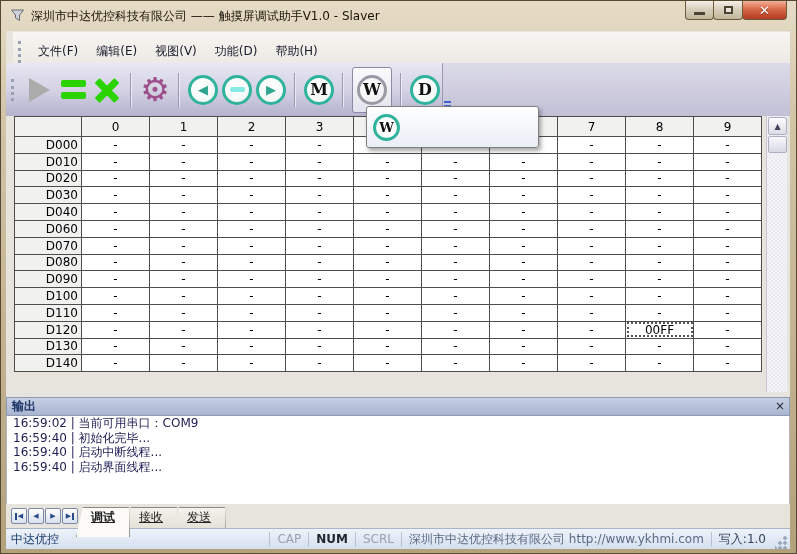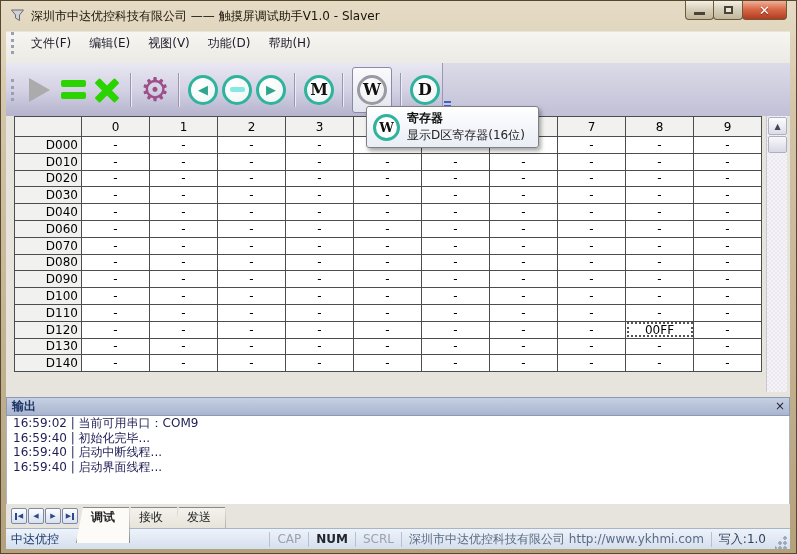--- a/index.html
+++ b/index.html
@@ -21,22 +21,22 @@
   .btn-max { left:712px; width:30px; }
   .btn-close { left:741px; width:45px; background:linear-gradient(180deg,#f2b09a,#d86a48 45%,#b33b20); }
   .glyph-min { width:11px; height:3px; background:#4a4436; margin-top:6px; }
   .glyph-max { width:9px; height:8px; border:2px solid #4a4436; background:#e9e4d6; }
   .glyph-close { color:#fff; font-weight:bold; font-size:13px; text-shadow:0 1px 1px #7a2410; }
 
   
   .client { position:absolute; left:5px; top:30px; right:6px; bottom:6px; background:#e7e4dd; }
 
   
-  .menubar { position:absolute; left:5px; top:31px; right:6px; height:31px;
-             background:linear-gradient(180deg,#f7f5f1,#eceae4); display:flex; align-items:flex-start; }
+  .menubar { position:absolute; left:12px; top:31px; right:6px; height:31px;
+             background:linear-gradient(180deg,#f7f5f1,#eceae4); display:flex; align-items:flex-end; }
   .grip { width:0; height:22px; border-left:3px dotted #98a0b4; margin:0 8px 0 5px; }
   .menu-item { padding:3px 9px; color:#1a1a2a; cursor:default; }
 
   
   .toolbar-strip { position:absolute; left:5px; top:62px; right:6px; height:53px;
                    background:linear-gradient(180deg,#dcdbe8,#c2c0d6); }
   .toolbar { position:absolute; left:5px; top:62px; width:437px; height:53px;
              background:linear-gradient(180deg,#e8e7f2 0%,#d4d2e4 50%,#b5b3cd 100%);
              border-right:1px solid #9a98b2; border-radius:0 0 4px 0;
              display:flex; align-items:center; }
@@ -93,23 +93,23 @@
   .log-line.hl { background:#2e74d6; color:#fff; }
 
   
   .tabbar { position:absolute; left:5px; top:506px; right:6px; height:21px; background:#e7e4dd;
             display:flex; align-items:flex-start; }
   .nav-group { display:flex; gap:1px; margin:1px 4px 0 5px; }
   .nav-btn { width:16px; height:16px; border:1px solid #7a8aa8; border-radius:2px;
              background:linear-gradient(180deg,#fdfdfe,#d9e1ee); color:#2a4a8a; font-size:7px;
              display:flex; align-items:center; justify-content:center; gap:1px; }
   .nav-btn .vbar { width:2px; height:7px; background:#2a4a8a; }
-  .tab { height:36px; line-height:18px; padding:0 14px; margin-left:-6px; color:#222;
+  .tab { height:30px; line-height:18px; padding:0 14px; margin-left:-6px; color:#222;
          background:linear-gradient(180deg,#f4f2ec,#ddd9ce); border:1px solid #8a8a88; border-bottom:none;
-         clip-path:polygon(7px 0, calc(100% - 1px) 0, 100% 100%, 0 100%); }
+         clip-path:polygon(7px 0, calc(100% - 1px) 0, 100% 100%, 0 100%);text-decoration:underline; }
   .tab.active { background:#fcfbf8; font-weight:bold; z-index:2; }
 
   
   .statusbar { position:absolute; left:5px; top:527px; right:6px; height:21px;
                background:linear-gradient(180deg,#eef3fa,#d5dfee); border-top:1px solid #a8b5c8;
                display:flex; align-items:center; color:#1a3a6b; }
   .sb-left { padding-left:5px; flex:1; }
   .sb-pane { border-left:1px solid #b5c2d6; padding:0 7px; height:15px; line-height:15px; }
   .dim { color:#9aa2ae; }
   .strong { color:#22262e; font-weight:bold; }
@@ -492,20 +492,16 @@
     <span class="sb-pane dim">CAP</span>
     <span class="sb-pane strong">NUM</span>
     <span class="sb-pane dim">SCRL</span>
     <span class="sb-pane sb-co">深圳市中达优控科技有限公司 http://www.ykhmi.com</span>
     <span class="sb-pane sb-wr">写入:1.0</span>
     <span class="resize-grip"></span>
   </div>
 
   <div class="tooltip">
     <span class="tt-icon">W</span>
-    <span class="tt-text">
-      <div class="tt-title">寄存器</div>
-      <div class="tt-desc">显示D区寄存器(16位)</div>
-    </span>
   </div>
 
 
 </div>
 
 </body></html>

